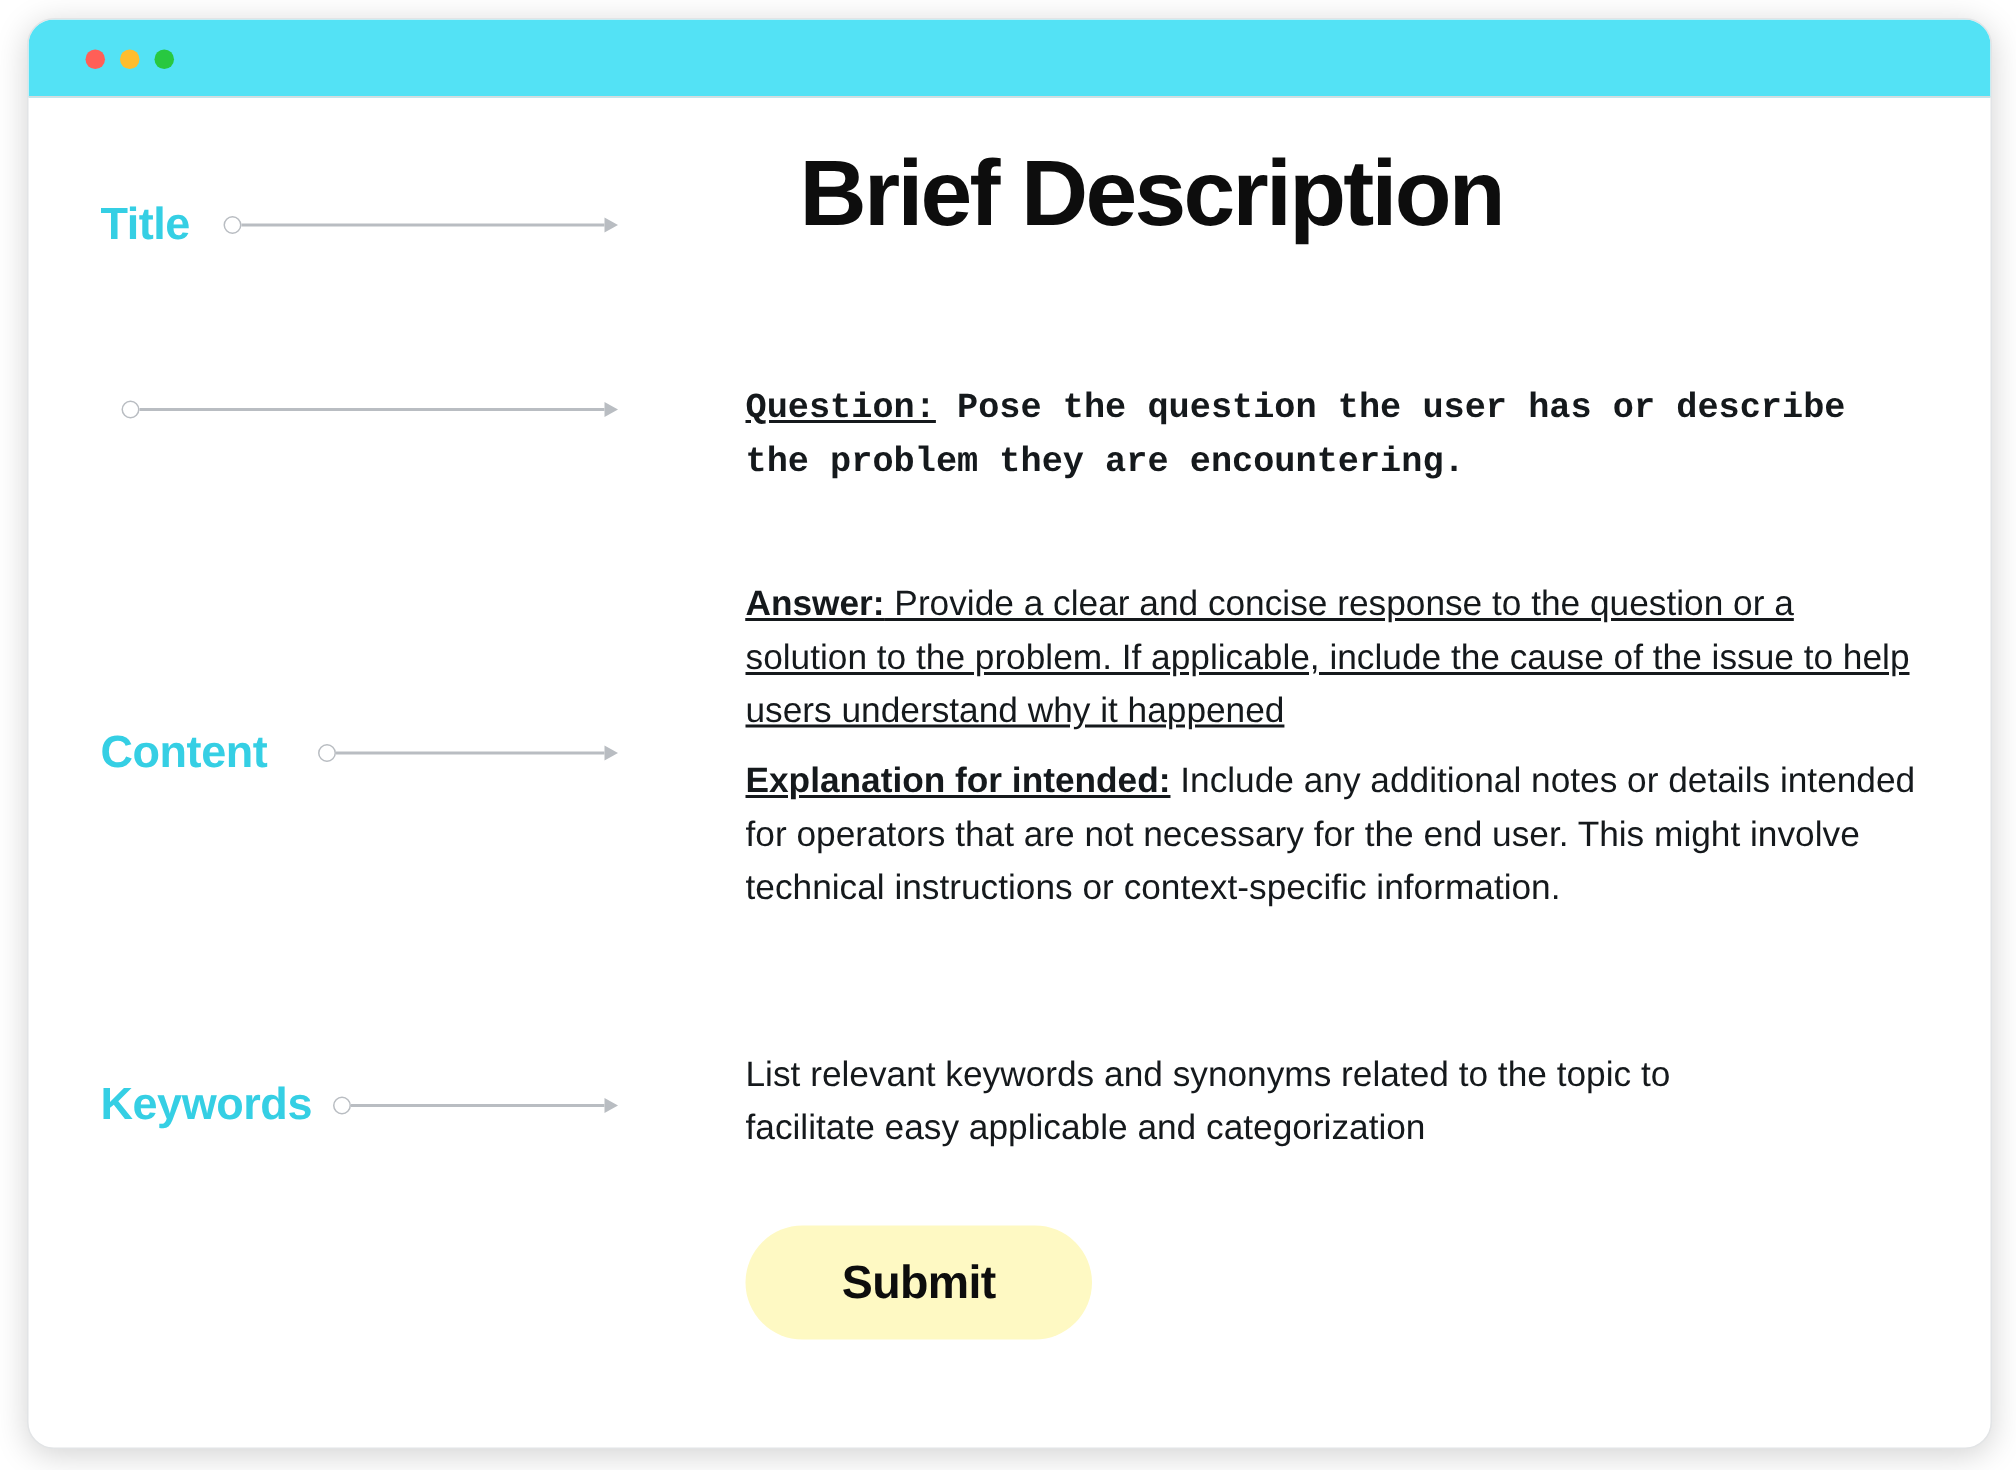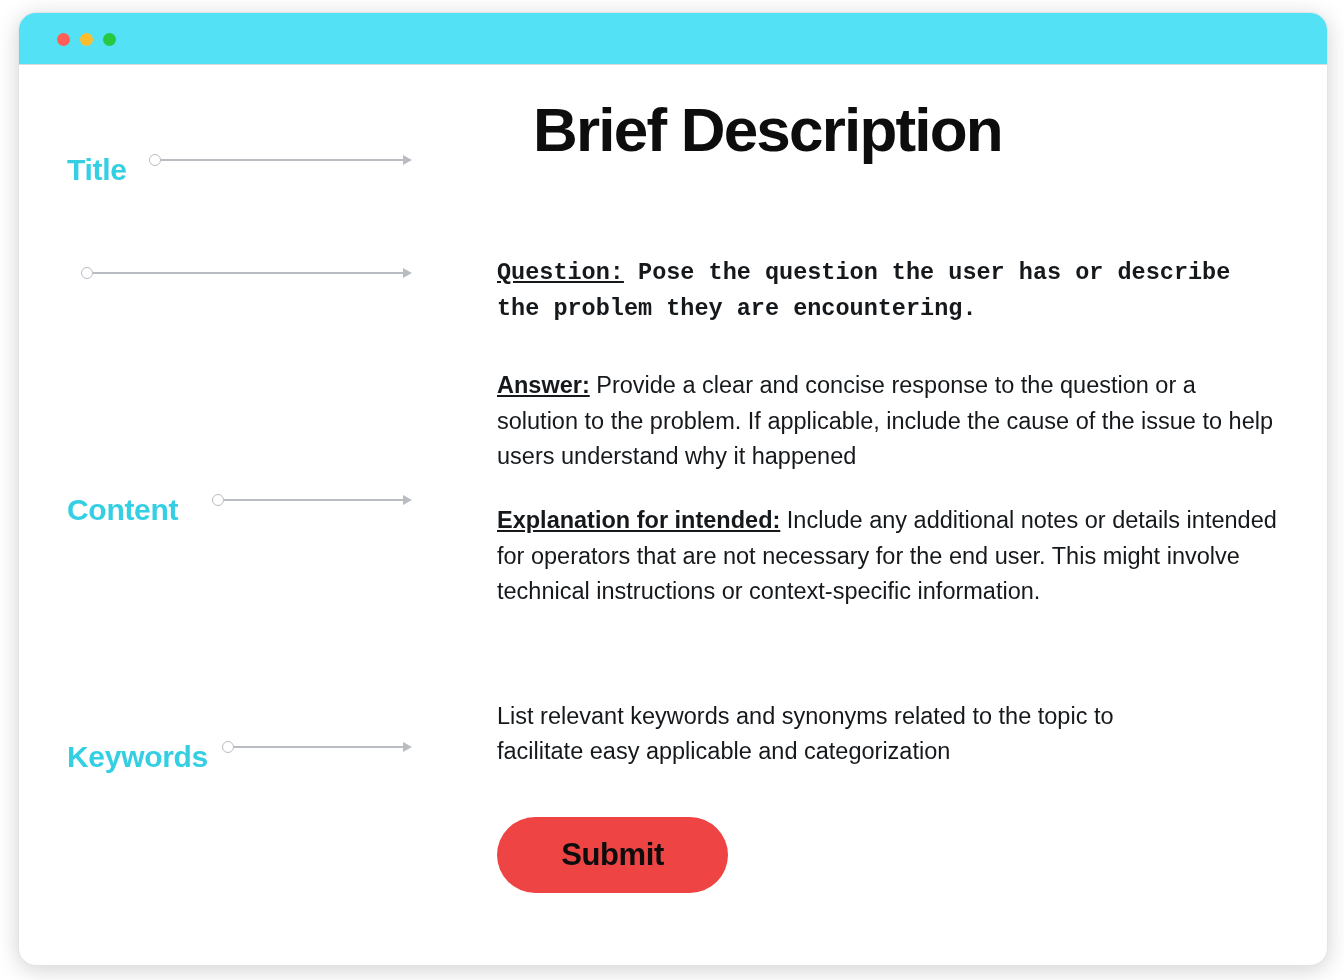--- a/index.html
+++ b/index.html
@@ -70,21 +70,20 @@
     align-items: center;
     left: 48px;
     width: 345px;
   }
   .label-text {
     color: #35cfe4;
     font-weight: bold;
     font-size: 30px;
     letter-spacing: -0.3px;
     white-space: nowrap;
-    margin-top: 20px;
   }
   .connector {
     display: flex;
     align-items: center;
     margin-left: 14px;
     flex: 1;
   }
   .connector .circle {
     width: 10px;
     height: 10px;
@@ -102,21 +101,21 @@
     width: 0;
     height: 0;
     border-top: 5px solid transparent;
     border-bottom: 5px solid transparent;
     border-left: 9px solid #b9bdc2;
     flex: 0 0 auto;
   }
 
   #row-title { top: 68px; }
   #row-description { top: 202px; }
-  #row-content { top: 408px; gap: 16px; }
+  #row-content { top: 420px; gap: 16px; }
   #row-keywords { top: 655px; text-align: center; }
 
   #row-title .connector { margin-left: 22px; }
   #row-description .connector { margin-left: 14px; }
   #row-content .connector { margin-left: 18px; }
   #row-keywords .connector { margin-left: 14px; }
 
   
   .main {
     position: absolute;
@@ -148,31 +147,31 @@
   .para .lead {
     font-weight: bold;
     text-decoration: underline;
   }
   .para.bold {
     font-weight: bold;
     font-family: Liberation Mono, monospace;
   }
 
   #para-question { top: 190px; }
-  #para-answer   { top: 303px; }
+  #para-answer   { top: 320px; text-decoration: underline; }
   #para-operator { top: 438px; }
   #para-keywords { top: 634px; width: 700px; line-height: 1.5; }
 
   .submit-button {
     position: absolute;
     left: 478px;
     top: 752px;
     width: 231px;
     height: 76px;
-    background: #ef4444;
+    background: #fef9c3;
     border: none;
     border-radius: 38px;
     font-family: "Liberation Sans", sans-serif;
     font-size: 31px;
     font-weight: bold;
     color: #0d0d0d;
     cursor: pointer;
     letter-spacing: -0.4px;
   }
 </style>

